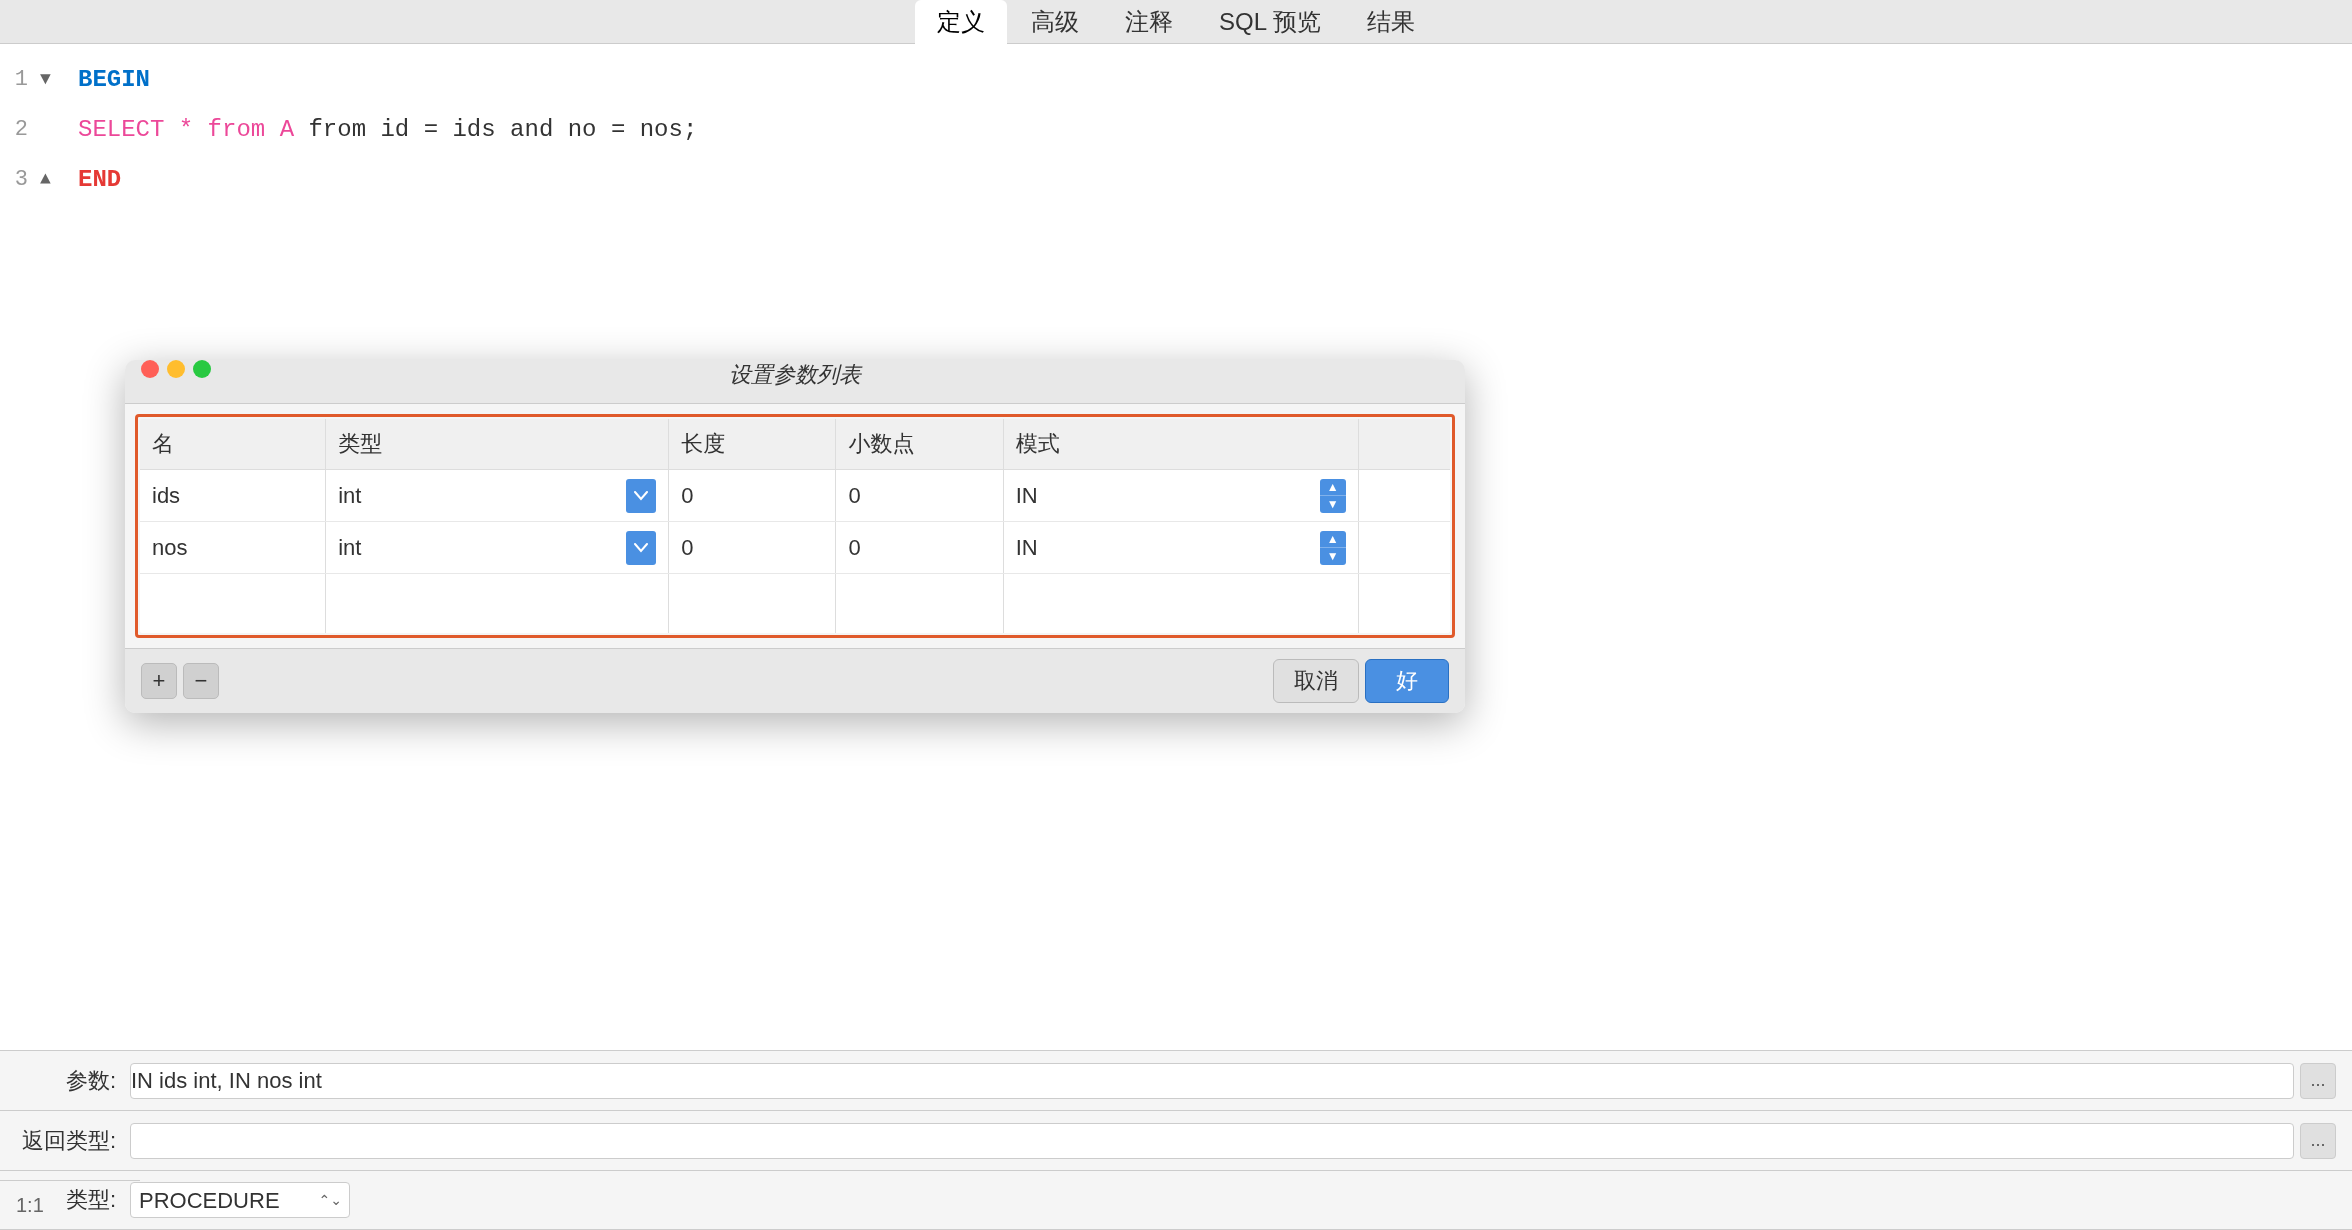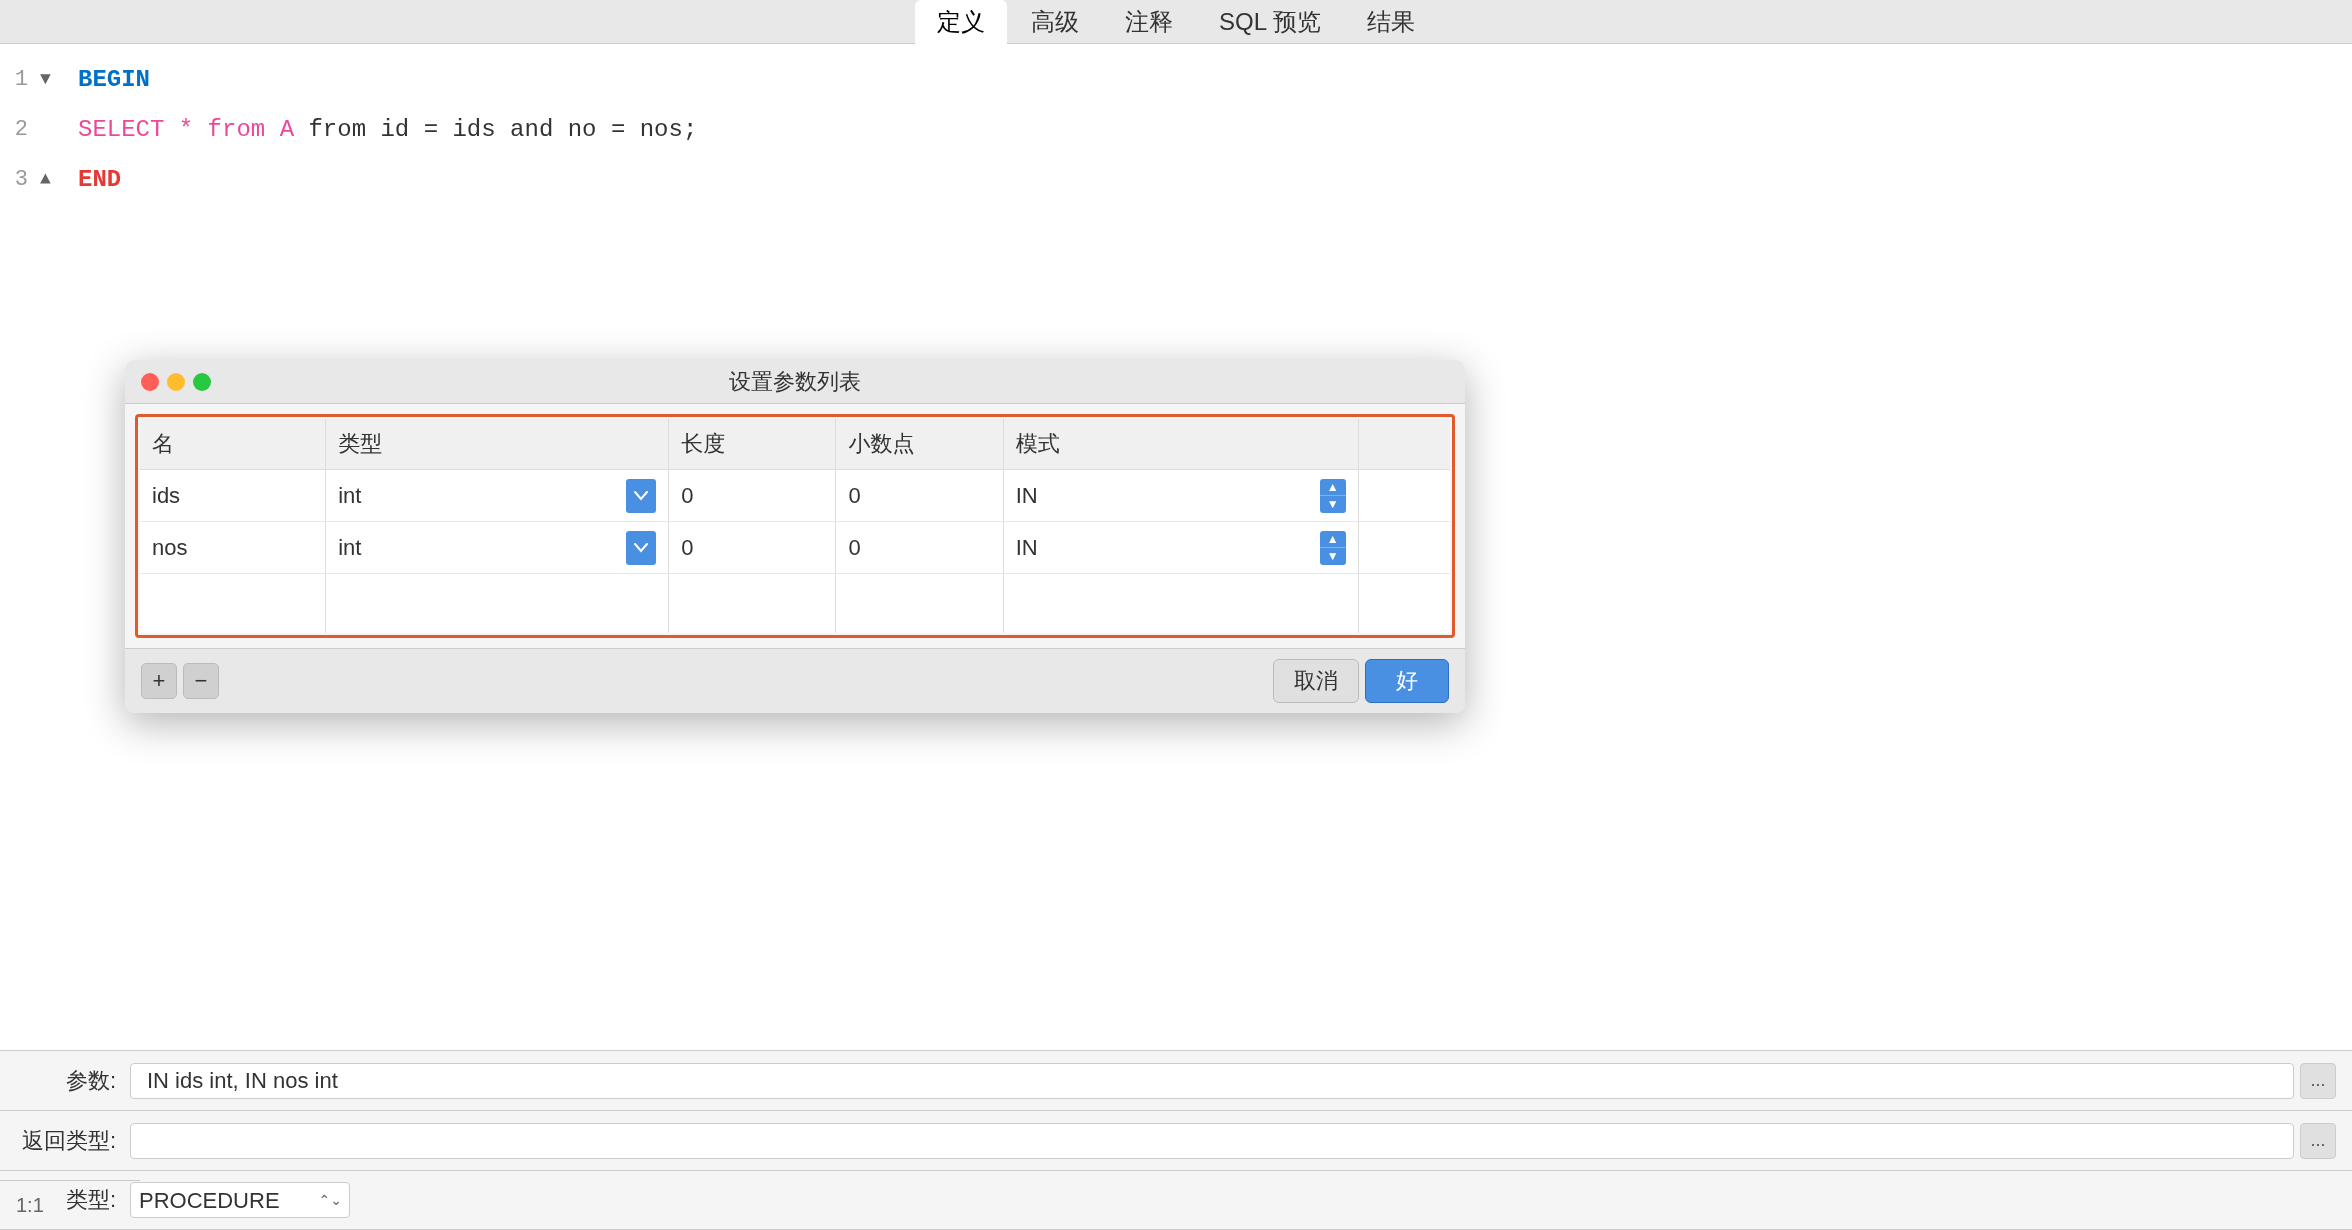--- a/index.html
+++ b/index.html
@@ -123,21 +123,21 @@
       text-align: right;
       margin-right: 14px;
     }
     .params-input {
       flex: 1;
       height: 36px;
       border: 1px solid #ccc;
       border-radius: 4px;
       background: #fff;
       font-size: 22px;
-      padding: 0 16px;
+      padding: 0 0;
       color: #333;
       outline: none;
     }
     .params-btn-dots {
       width: 36px;
       height: 36px;
       background: #e0e0e0;
       border: 1px solid #ccc;
       border-radius: 4px;
       display: flex;
@@ -193,24 +193,25 @@
       background: #f5f5f5;
       border-radius: 10px;
       box-shadow: 0 10px 40px rgba(0,0,0,0.3);
       overflow: hidden;
     }
 
     .modal-titlebar {
       height: 44px;
       background: #e8e8e8;
       display: flex;
-      align-items: center;
+      align-items: flex-start;
       padding: 0 16px;
       position: relative;
       border-bottom: 1px solid #ccc;
+      font-style: italic;
     }
     .window-btn {
       width: 18px;
       height: 18px;
       border-radius: 50%;
       margin-right: 8px;
       display: inline-block;
     }
     .btn-close { background: #ff5f57; }
     .btn-min { background: #ffbd2e; }

